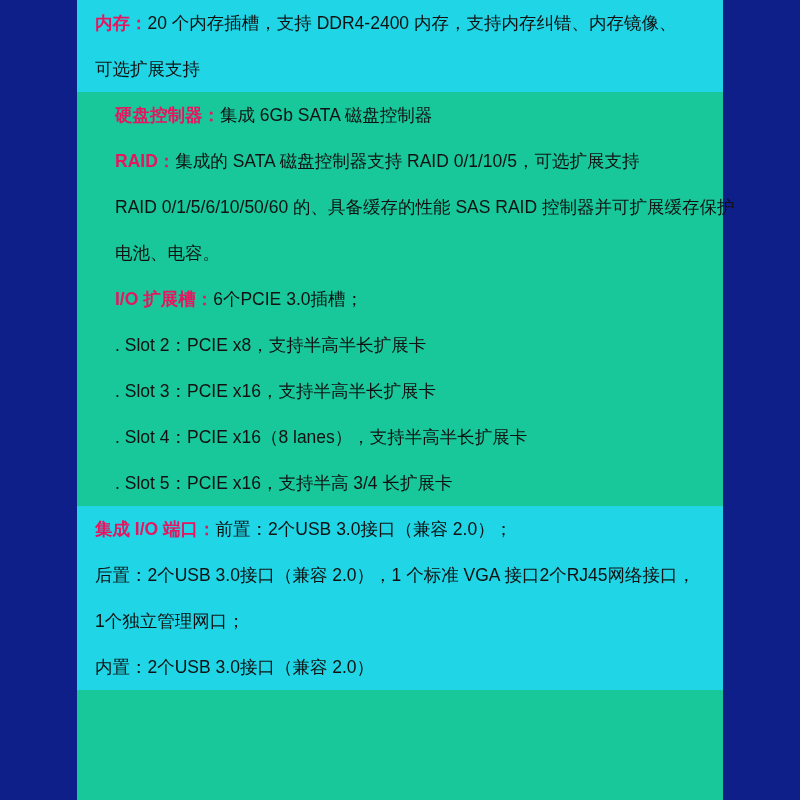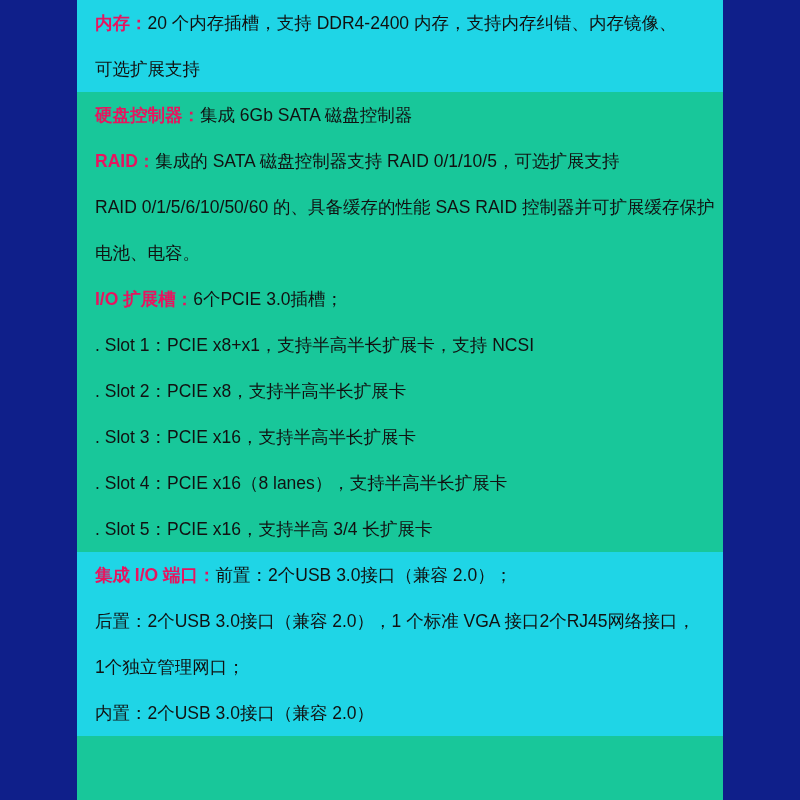--- a/index.html
+++ b/index.html
@@ -31,20 +31,21 @@
     position: relative;
     box-sizing: border-box;
     padding: 0 8px 0 18px;
     line-height: 46px;
     font-size: 17.5px;
     color: #111111;
     white-space: nowrap;
   }
   .row.teal {
     background: #18c79a;
+    margin-left: 20px;
   }
   .row.cyan {
     background: #1fd5e6;
   }
   .label {
     color: #e8145f;
     font-weight: bold;
   }
   .txt {
     color: #111111;
@@ -73,21 +74,20 @@
   <div class="frame-left"></div>
   <div class="frame-right"></div>
   <div class="sheet" id="sheet">
       <div class="row cyan"><span class="label inline">内存：</span><span class="txt inline">20 个内存插槽，支持 DDR4-2400 内存，支持内存纠错、内存镜像、</span></div>
       <div class="row cyan"><span class="txt inline">可选扩展支持</span></div>
       <div class="row teal"><span class="label inline">硬盘控制器：</span><span class="txt inline">集成 6Gb SATA 磁盘控制器</span></div>
       <div class="row teal"><span class="label inline">RAID：</span><span class="txt inline">集成的 SATA 磁盘控制器支持 RAID 0/1/10/5，可选扩展支持</span></div>
       <div class="row teal"><span class="txt inline"> RAID 0/1/5/6/10/50/60 的、具备缓存的性能 SAS RAID 控制器并可扩展缓存保护</span></div>
       <div class="row teal"><span class="txt inline">电池、电容。</span></div>
       <div class="row teal"><span class="label inline">I/O 扩展槽：</span><span class="txt inline">6个PCIE 3.0插槽；</span></div>
-      <div class="row teal"><span class="txt inline">. Slot 1：PCIE x8+x1，支持半高半长扩展卡，支持 NCSI</span></div>
       <div class="row teal"><span class="txt inline">. Slot 2：PCIE x8，支持半高半长扩展卡</span></div>
       <div class="row teal"><span class="txt inline">. Slot 3：PCIE x16，支持半高半长扩展卡</span></div>
       <div class="row teal"><span class="txt inline">. Slot 4：PCIE x16（8 lanes），支持半高半长扩展卡</span></div>
       <div class="row teal"><span class="txt inline">. Slot 5：PCIE x16，支持半高 3/4 长扩展卡</span></div>
       <div class="row cyan"><span class="label inline">集成 I/O 端口：</span><span class="txt inline">前置：2个USB 3.0接口（兼容 2.0）；</span></div>
       <div class="row cyan"><span class="txt inline">后置：2个USB 3.0接口（兼容 2.0），1 个标准 VGA 接口2个RJ45网络接口，</span></div>
       <div class="row cyan"><span class="txt inline">1个独立管理网口；</span></div>
       <div class="row cyan"><span class="txt inline">内置：2个USB 3.0接口（兼容 2.0）</span></div>
     </div>
 </div>

